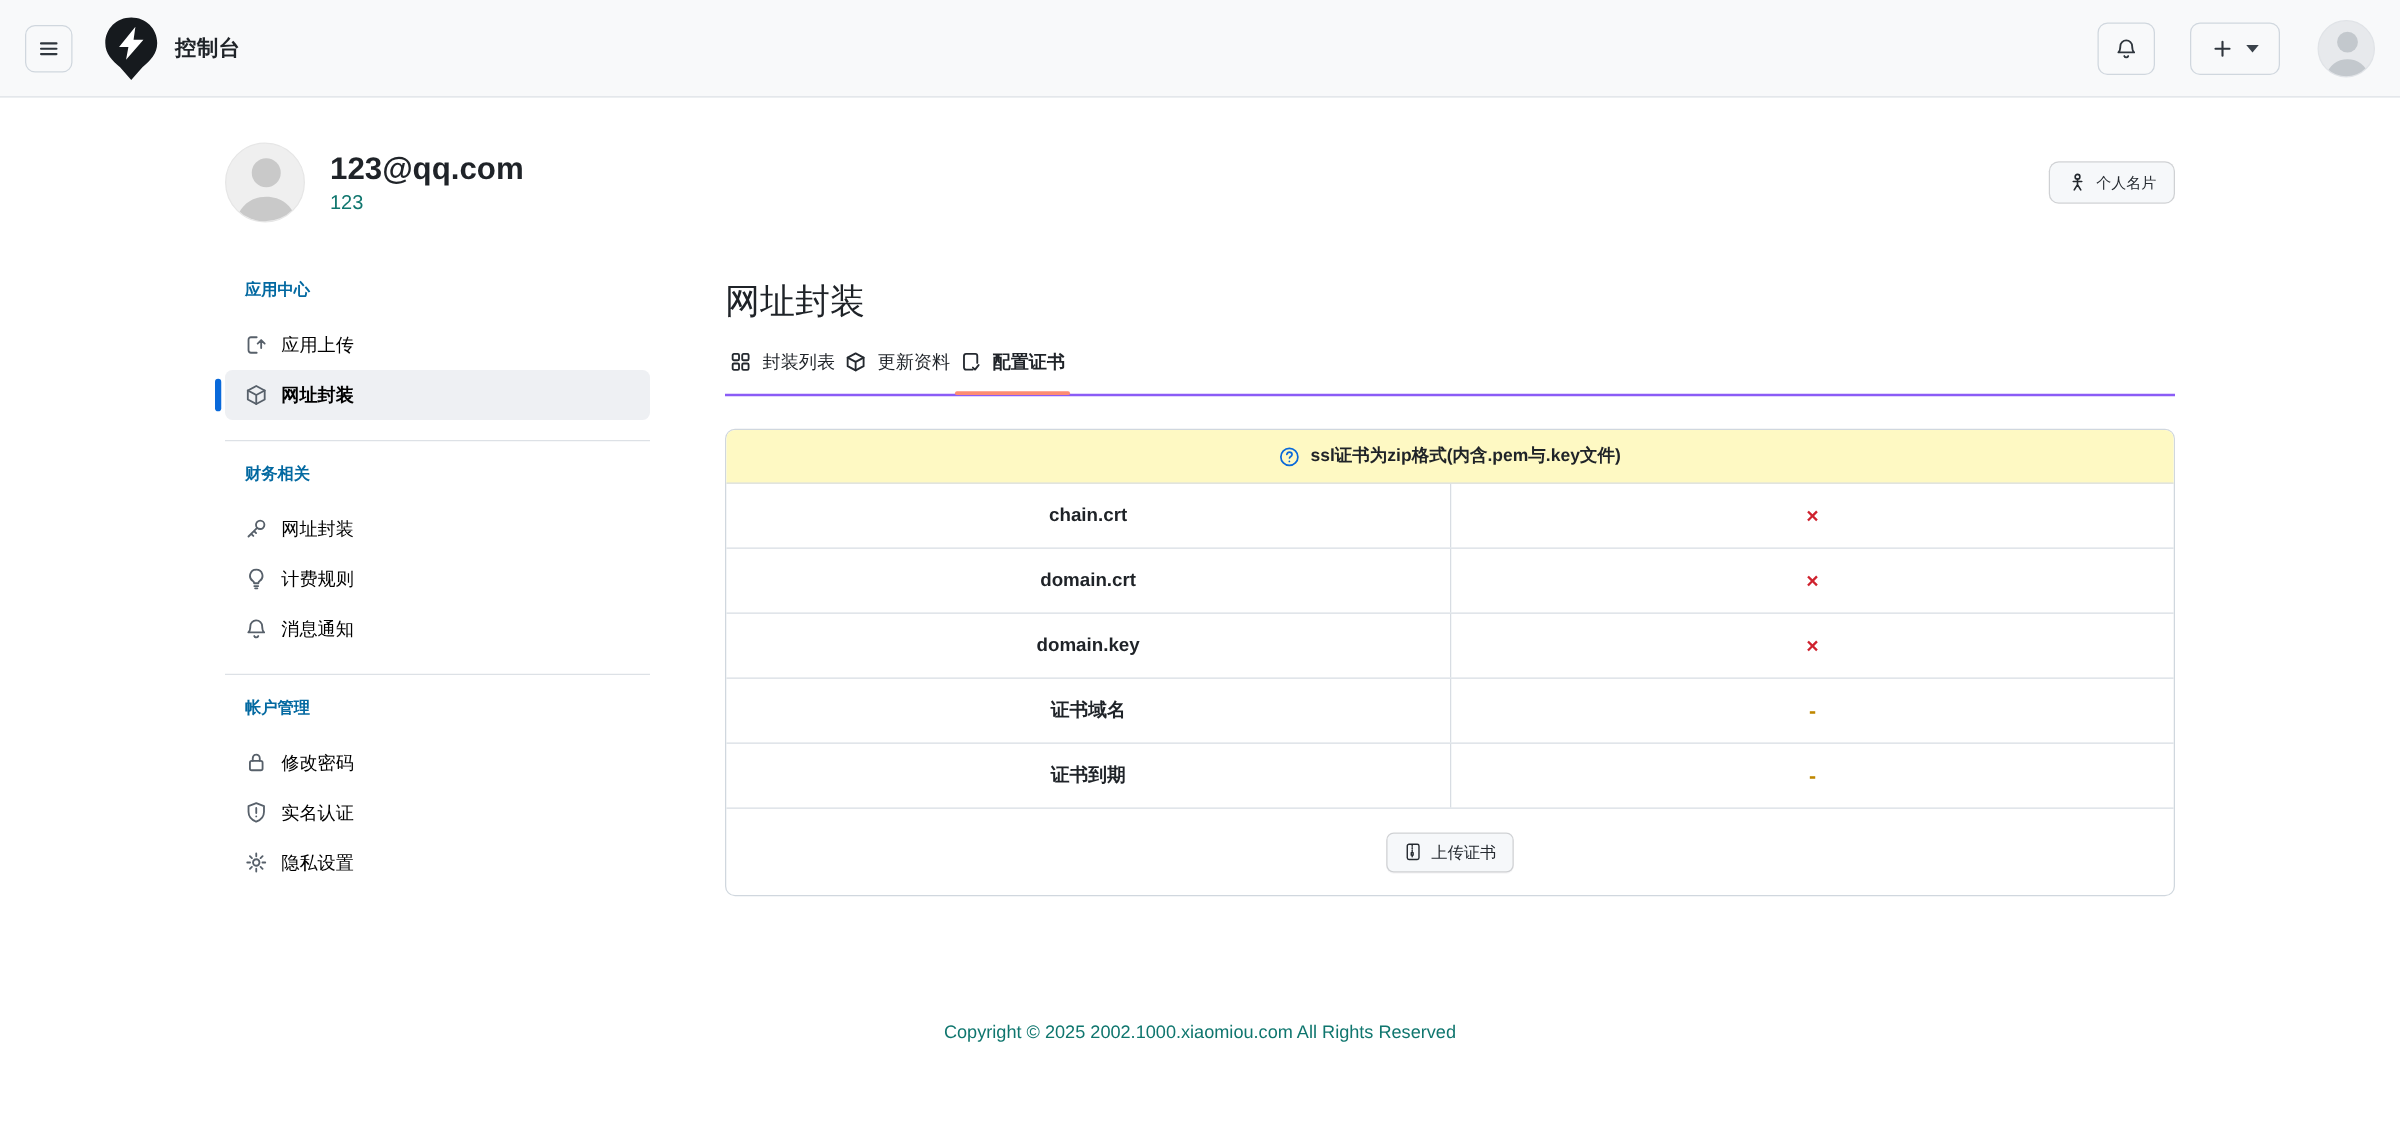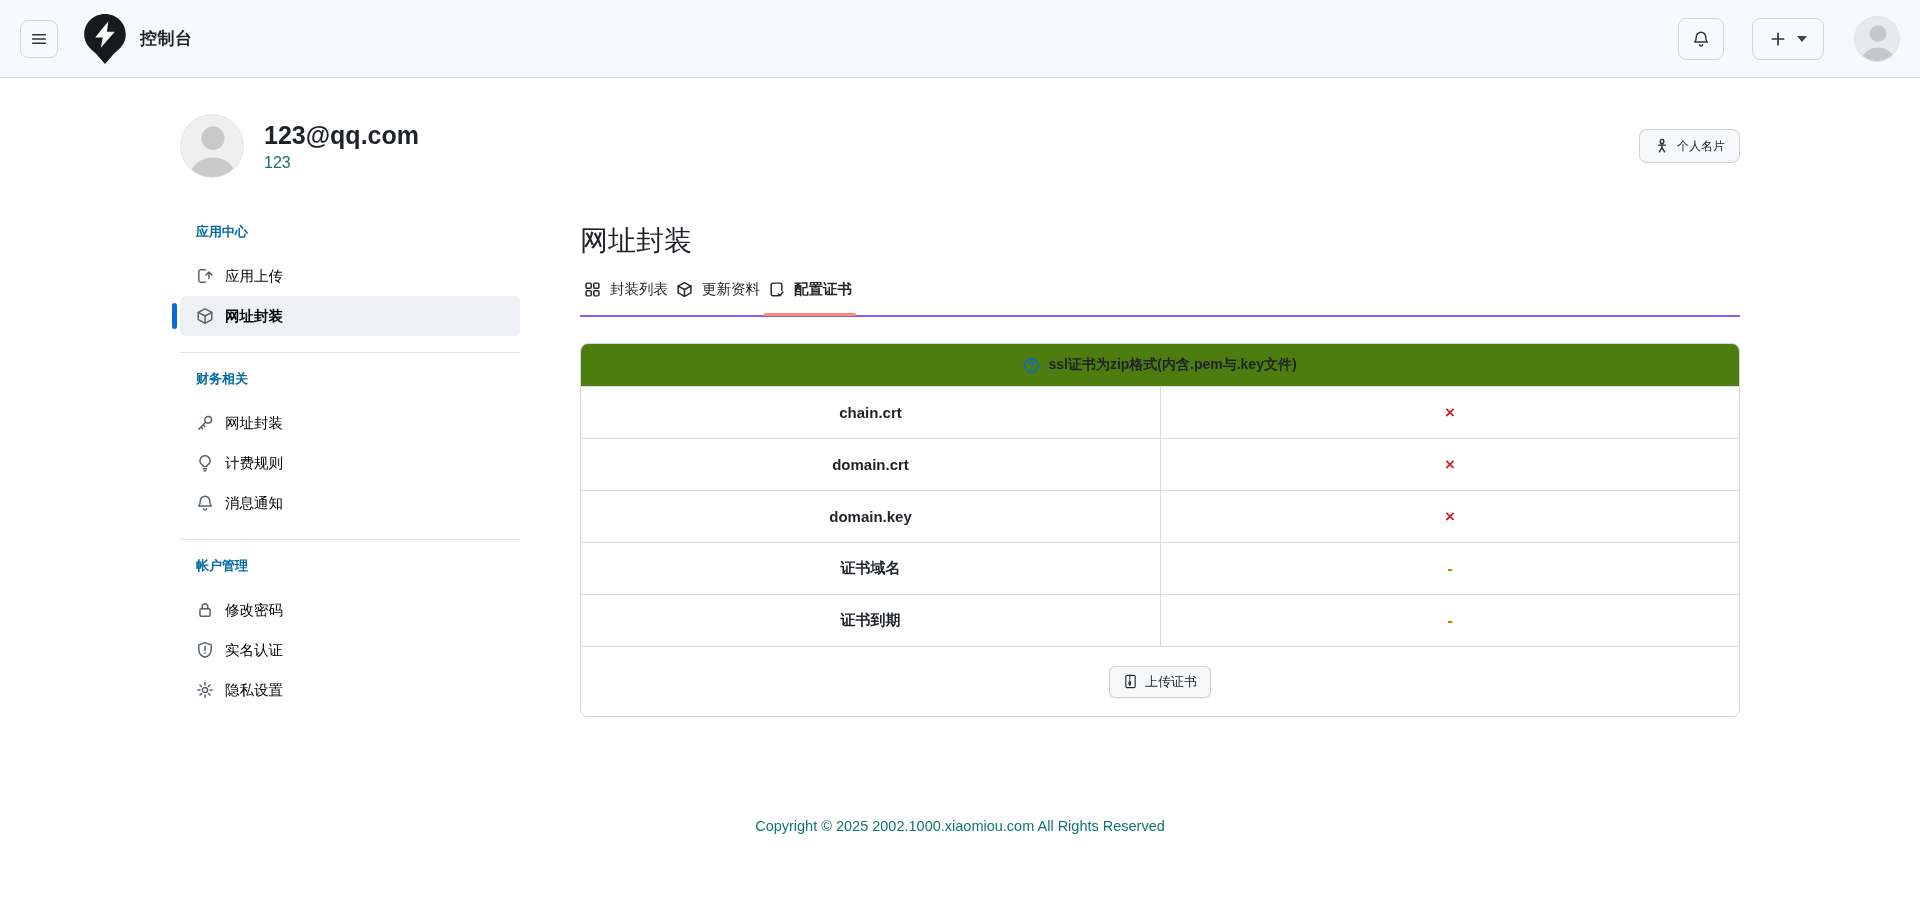--- a/index.html
+++ b/index.html
@@ -68,21 +68,21 @@
   }
   .tab .ticon { display:flex; color:#24292f; }
   .tab.active { font-weight:700; }
   .tab.active::after {
     content:""; position:absolute; left:0; right:0; bottom:-1px; height:3px;
     background:var(--underline); border-radius:2px;
   }
   
   .cert-card { margin-top:26px; border:1px solid #d0d7de; border-radius:8px; overflow:hidden; background:#fff; }
   .cert-head {
-    height:43px; background:#4d7c0f; display:flex; align-items:center; justify-content:center; gap:8px;
+    height:43px; background:#fef9c3; display:flex; align-items:center; justify-content:center; gap:8px;
     font-weight:700; font-size:14px; border-bottom:1px solid #d8dde3;
   }
   .cert-head .qicon { color:var(--accent); display:flex; }
   .cert-row { display:flex; height:52px; border-bottom:1px solid #d8dde3; }
   .cert-cell { width:50%; display:flex; align-items:center; justify-content:center; }
   .cert-label { font-weight:700; font-size:15px; }
   .cert-value { border-left:1px solid #d8dde3; }
   .cert-status { font-size:17px; font-weight:700; }
   .cert-status.missing { color:var(--status-missing); }
   .cert-status.empty { color:var(--status-empty); }

